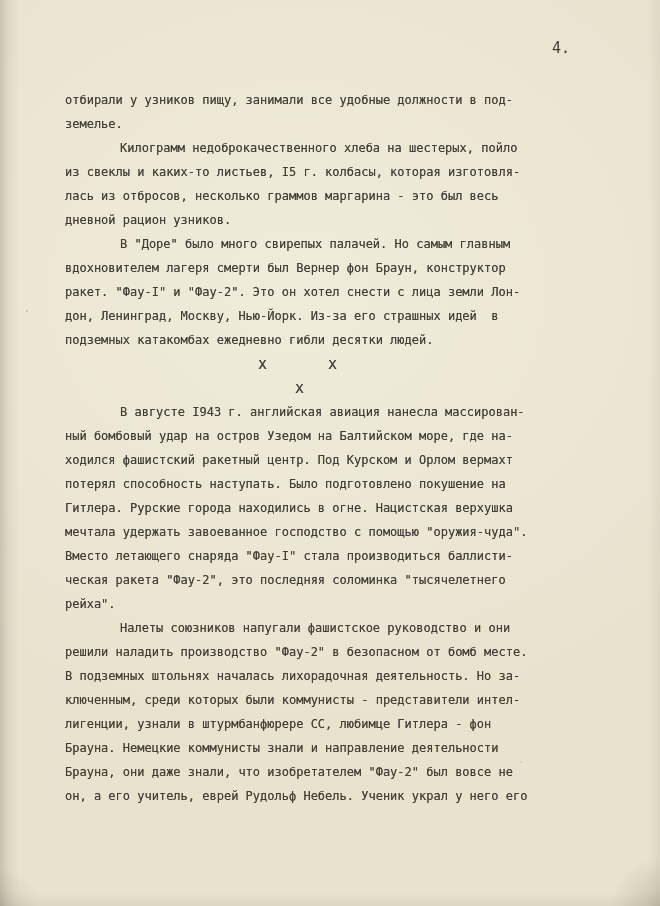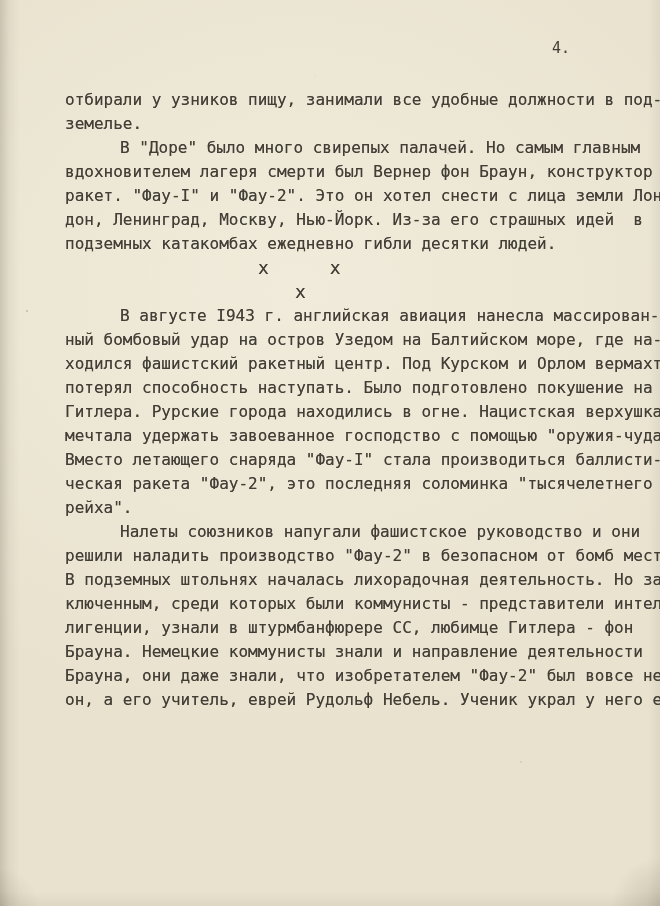--- a/index.html
+++ b/index.html
@@ -40,48 +40,52 @@
 
   .text-body {
     position: absolute;
     top: 88px;
     left: 65px;
     width: 580px;
   }
 
   .para {
     margin: 0;
-    font-size: 16px;
+    font-size: 12px;
     line-height: 24px;
     white-space: pre;           
     text-shadow: 0 0 0.4px rgba(66,62,54,0.65);  
   }
   .para.indented { text-indent: 55px; }
 
   .separator {
-    font-size: 18px;
+    font-size: 15px;
     line-height: 24px;
     text-shadow: 0 0 0.4px rgba(66,62,54,0.65);
   }
   .sep-row1 { padding-left: 193px; height: 24px; }
   .sep-row1 .sep-x2 { margin-left: 61px; }
   .sep-row2 { padding-left: 230px; height: 24px; }
 </style>
 </head>
 <body>
 
 <div class="page">
 
   <div class="page-number">4.</div>
 
   <div class="text-body">
 
     <p class="para">отбирали у узников пищу, занимали все удобные должности в под-
 земелье.</p>
 
+    <p class="para indented">Килограмм недоброкачественного хлеба на шестерых, пойло
+из свеклы и каких-то листьев, I5 г. колбасы, которая изготовля-
+лась из отбросов, несколько граммов маргарина - это был весь
+дневной рацион узников.</p>
 
 
     <p class="para indented">В "Доре" было много свирепых палачей. Но самым главным
 вдохновителем лагеря смерти был Вернер фон Браун, конструктор
 ракет. "Фау-I" и "Фау-2". Это он хотел снести с лица земли Лон-
 дон, Ленинград, Москву, Нью-Йорк. Из-за его страшных идей  в
 подземных катакомбах ежедневно гибли десятки людей.</p>
 
     <div class="separator">
       <div class="sep-row1">

